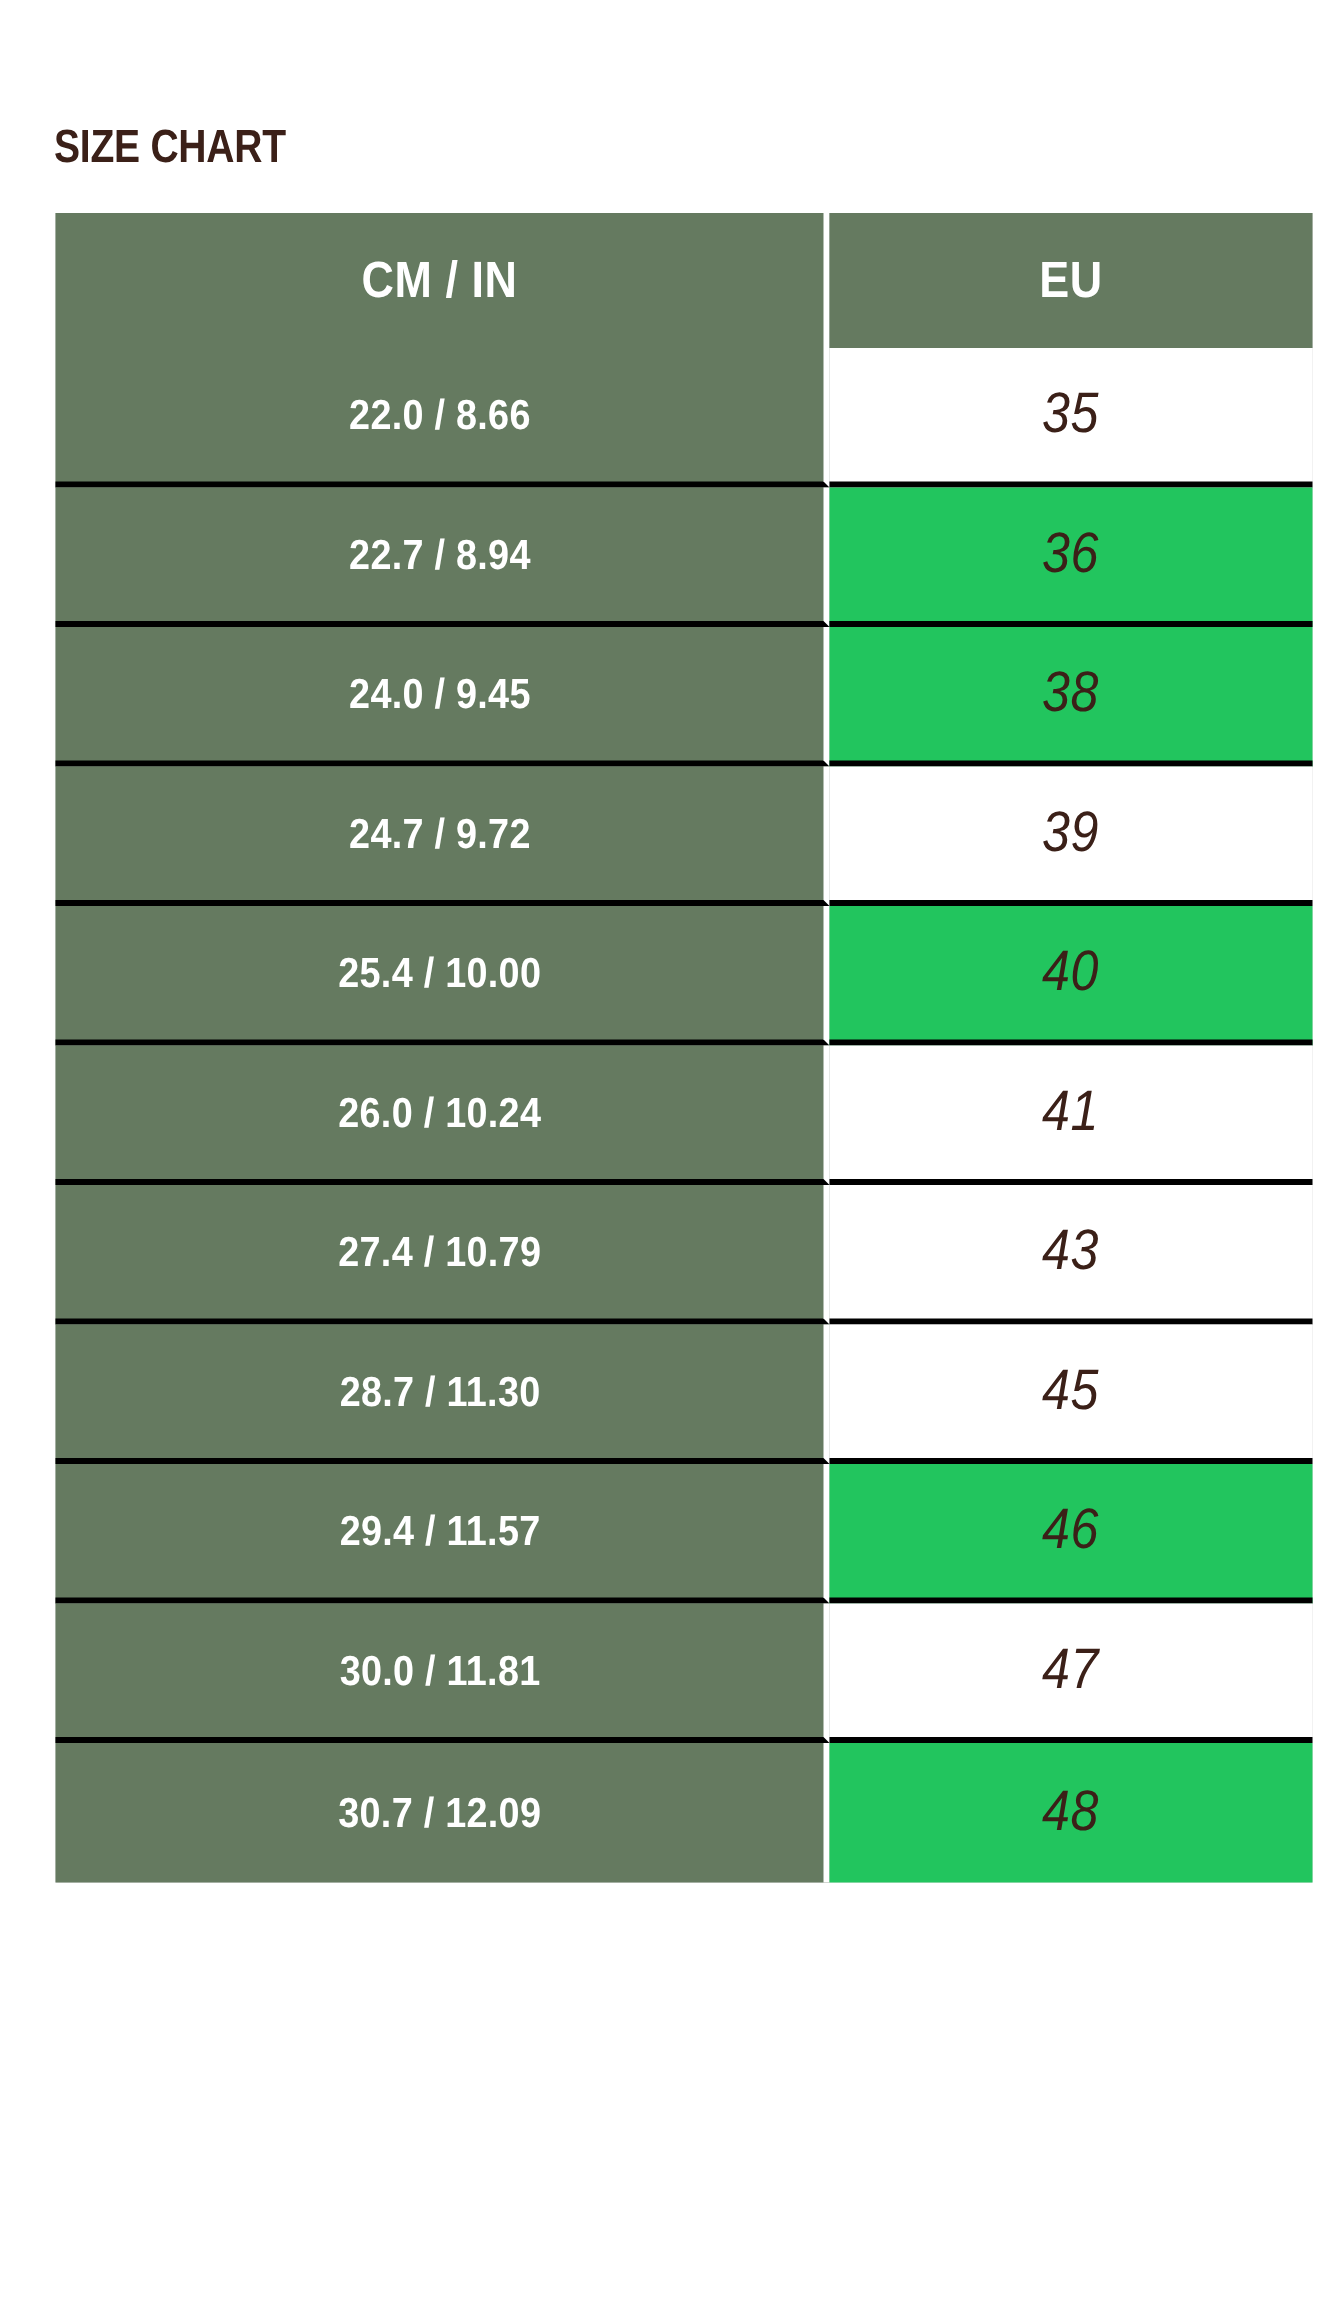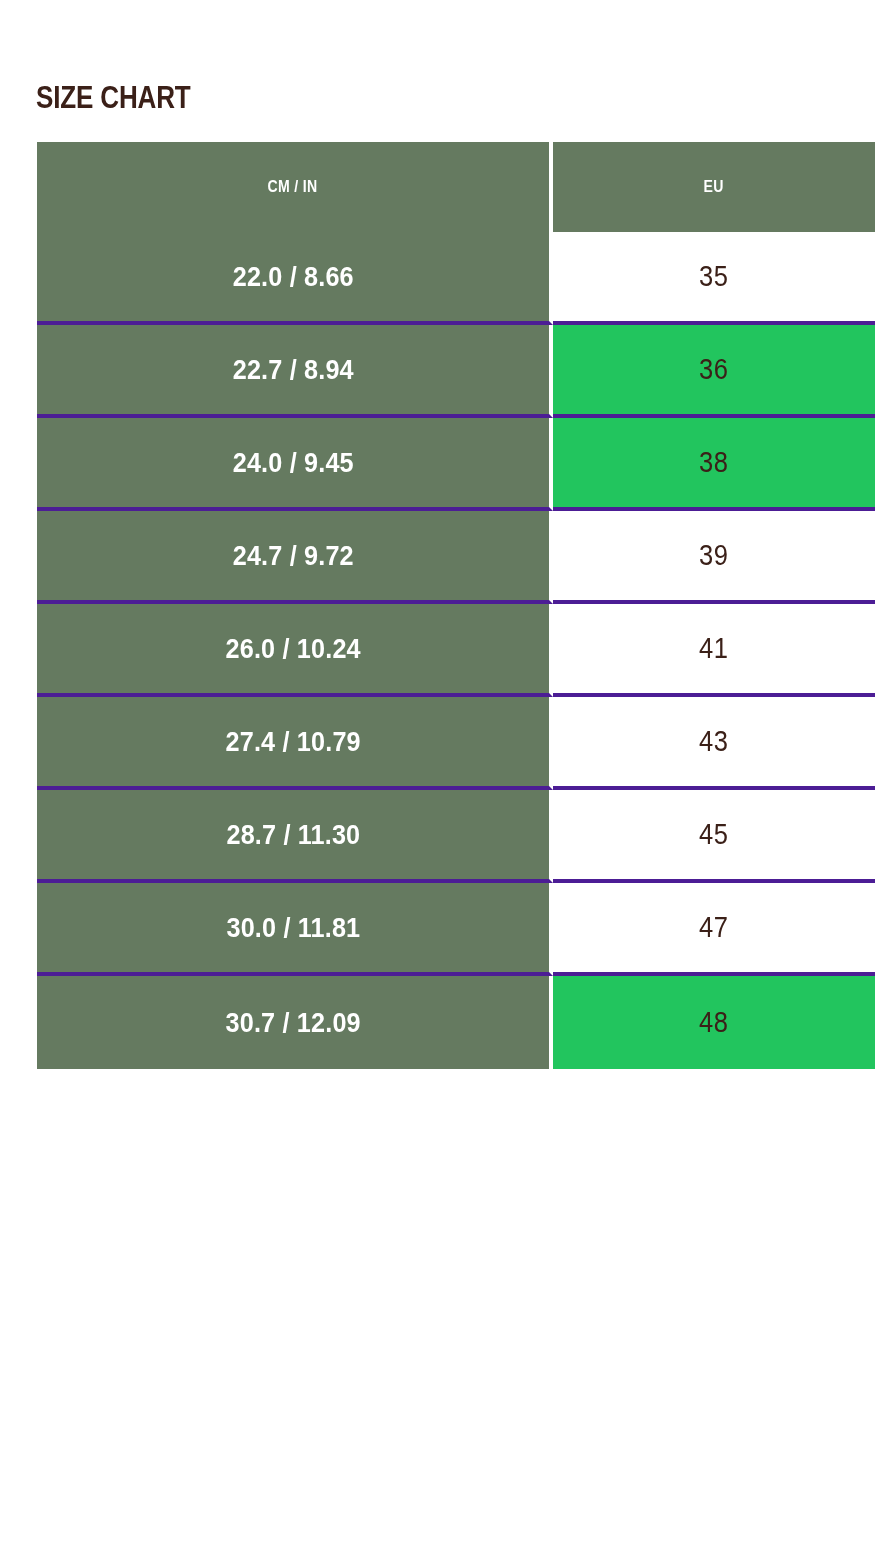--- a/index.html
+++ b/index.html
@@ -47,33 +47,33 @@
   .size-table col.c-left  { width: 516px; }
   .size-table col.c-right { width: 322px; }
 
   .size-table th,
   .size-table td {
     padding: 0;
     margin: 0;
     text-align: center;
     vertical-align: middle;
     border-right: 4px solid #ffffff;
-    border-bottom: 4px solid #4c1d95;
+    border-bottom: 4px solid #000000;
     box-sizing: border-box;
   }
   .size-table tr > *:last-child { border-right: 0; }
   .size-table tr:last-child > * { border-bottom: 0; }
 
   
   .hdr-cell {
     height: 90px;
     background: #657A60;
     color: #ffffff;
     font-family: "Liberation Sans Narrow", "Liberation Sans", sans-serif;
-    font-size: 16px;
+    font-size: 34px;
     font-weight: bold;
     letter-spacing: 0.4px;
   }
   .hdr-cell .lbl {
     display: inline-block;
     transform: scaleX(0.88);
   }
 
   
   .cell-cm {
@@ -86,23 +86,24 @@
     letter-spacing: 0.2px;
   }
   .cell-cm .val {
     display: inline-block;
     transform: scaleX(0.9);
   }
   .cell-eu {
     height: 93px;
     color: #3b2018;
     font-family: "Liberation Sans Narrow", "Liberation Sans", sans-serif;
-    font-size: 29px;
+    font-size: 38px;
     font-weight: normal;
     letter-spacing: 0.5px;
+    font-style: italic;
   }
   .cell-eu .val {
     display: inline-block;
     transform: scaleX(0.88);
   }
   .cell-eu.bg-white { background: #ffffff; }
   .cell-eu.bg-alt   { background: #22c55e; }
 </style>
 </head>
 <body>
@@ -158,20 +159,28 @@
 
       <tr>
         <td class="cell-cm">
           <span class="val">24.7 / 9.72</span>
         </td>
         <td class="cell-eu bg-white">
           <span class="val">39</span>
         </td>
       </tr>
 
+      <tr>
+        <td class="cell-cm">
+          <span class="val">25.4 / 10.00</span>
+        </td>
+        <td class="cell-eu bg-alt">
+          <span class="val">40</span>
+        </td>
+      </tr>
 
       <tr>
         <td class="cell-cm">
           <span class="val">26.0 / 10.24</span>
         </td>
         <td class="cell-eu bg-white">
           <span class="val">41</span>
         </td>
       </tr>
 
@@ -188,20 +197,28 @@
 
       <tr>
         <td class="cell-cm">
           <span class="val">28.7 / 11.30</span>
         </td>
         <td class="cell-eu bg-white">
           <span class="val">45</span>
         </td>
       </tr>
 
+      <tr>
+        <td class="cell-cm">
+          <span class="val">29.4 / 11.57</span>
+        </td>
+        <td class="cell-eu bg-alt">
+          <span class="val">46</span>
+        </td>
+      </tr>
 
       <tr>
         <td class="cell-cm">
           <span class="val">30.0 / 11.81</span>
         </td>
         <td class="cell-eu bg-white">
           <span class="val">47</span>
         </td>
       </tr>
 

